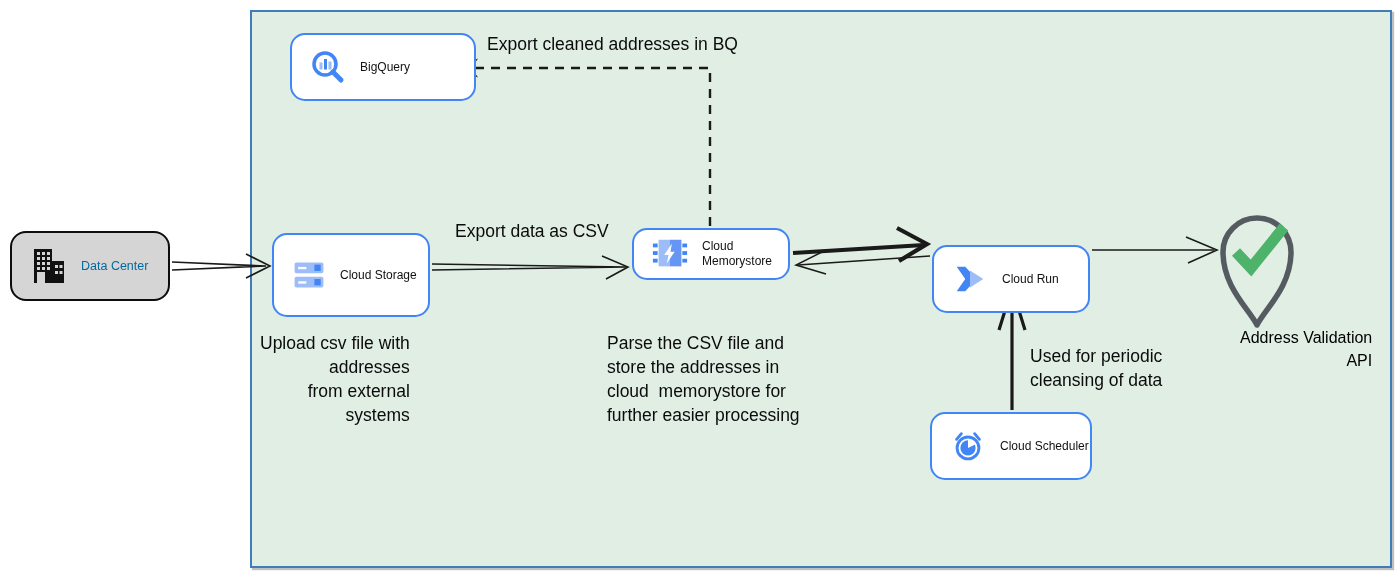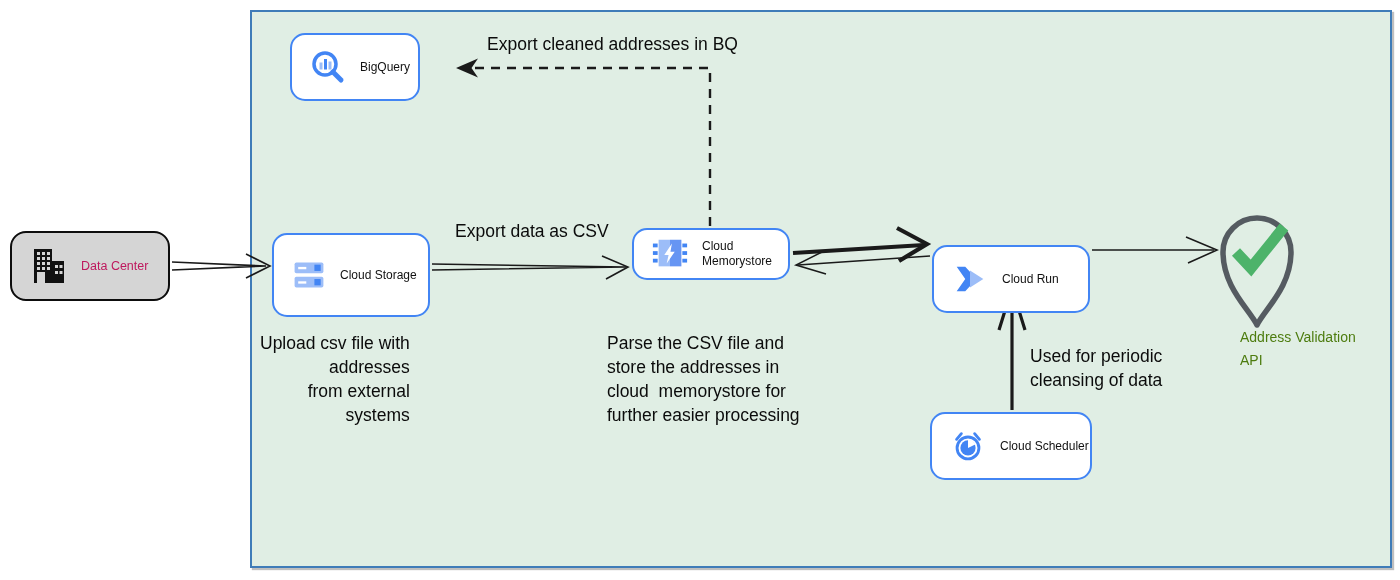--- a/index.html
+++ b/index.html
@@ -27,26 +27,26 @@
     position:absolute;display:flex;align-items:center;gap:13px;
     background:#ffffff;border:2px solid var(--node-border);
     border-radius:15px;padding-left:17px;
   }
   .node .nlabel{font-size:12px;color:#111;line-height:1.25;}
   .node-datacenter{
     position:absolute;display:flex;align-items:center;gap:15px;
     background:var(--datacenter-fill);border:2px solid #0d0d0d;
     border-radius:16px;padding-left:18px;
   }
-  .node-datacenter .nlabel{font-size:12.5px;color:#be185d;}
+  .node-datacenter .nlabel{font-size:12.5px;color:#0369a1;}
   .note,.edge-label{
     position:absolute;font-size:17.5px;color:#0b0b0b;line-height:24px;
     white-space:pre-wrap;
   }
-  .pin-label{position:absolute;font-size:14px;color:#4d7c0f;line-height:23px;white-space:pre-wrap;}
+  .pin-label{position:absolute;font-size:16px;color:#000000;line-height:23px;white-space:pre-wrap;text-align:right;}
   svg.overlay{position:absolute;left:0;top:0;pointer-events:none;}
   .icon{flex:0 0 auto;}
 </style>
 </head>
 <body>
 
 <div class="canvas">
 
   <div class="group-container"></div>
 
@@ -117,21 +117,21 @@
       <g fill="#d5d5d5">
         <rect x="25" y="18" width="3" height="3"></rect>
           <rect x="29.5" y="18" width="3" height="3"></rect>
         <rect x="25" y="24" width="3" height="3"></rect>
           <rect x="29.5" y="24" width="3" height="3"></rect>
       </g>
     </svg>
     <span class="nlabel">Data Center</span>
   </div>
 
-  <div class="node" style="left:290px;top:33px;width:130px;height:68px;">
+  <div class="node" style="left:290px;top:33px;width:186px;height:68px;">
     <svg class="icon" width="38" height="38" viewBox="0 0 38 38">
       <circle cx="16" cy="16" r="11" fill="#fff" stroke="var(--icon-blue)" stroke-width="3.5"></circle>
       <rect x="10.5" y="14.5" width="3" height="7" fill="var(--icon-blue-light)"></rect>
       <rect x="15" y="11" width="3" height="10.5" fill="var(--icon-blue)"></rect>
       <rect x="19.5" y="13.5" width="3" height="8" fill="var(--icon-blue-light)"></rect>
       <path d="M24,24 L32,32" stroke="var(--icon-blue)" stroke-width="5" stroke-linecap="round"></path>
     </svg>
     <span class="nlabel">BigQuery</span>
   </div>
 

